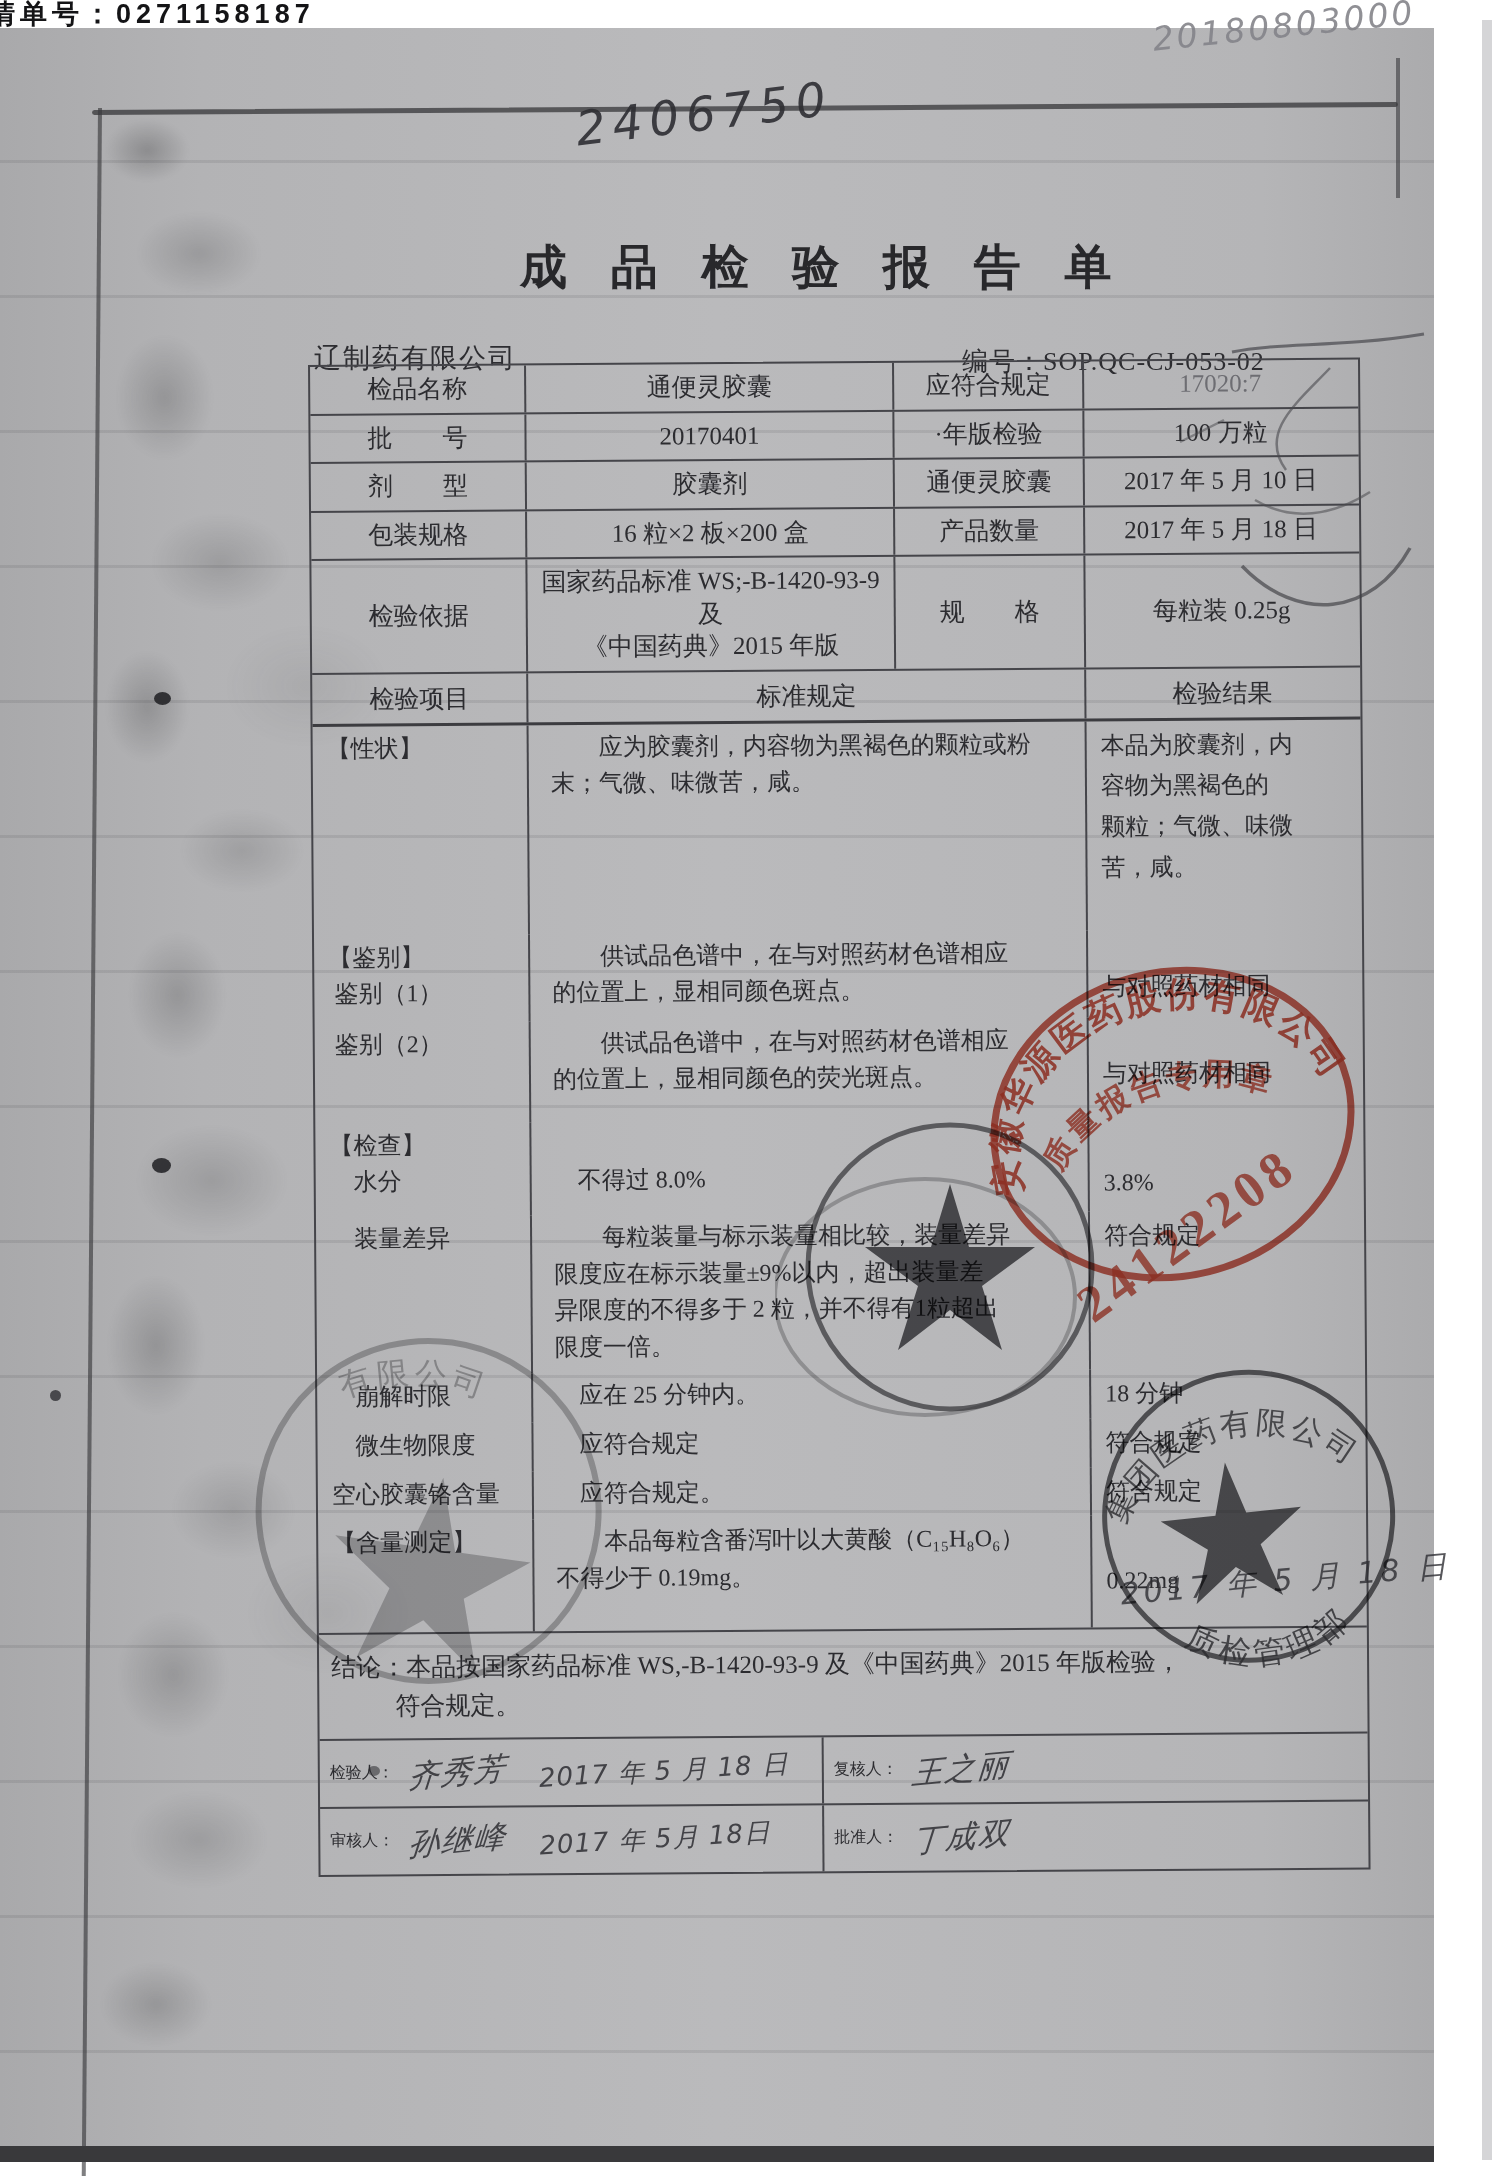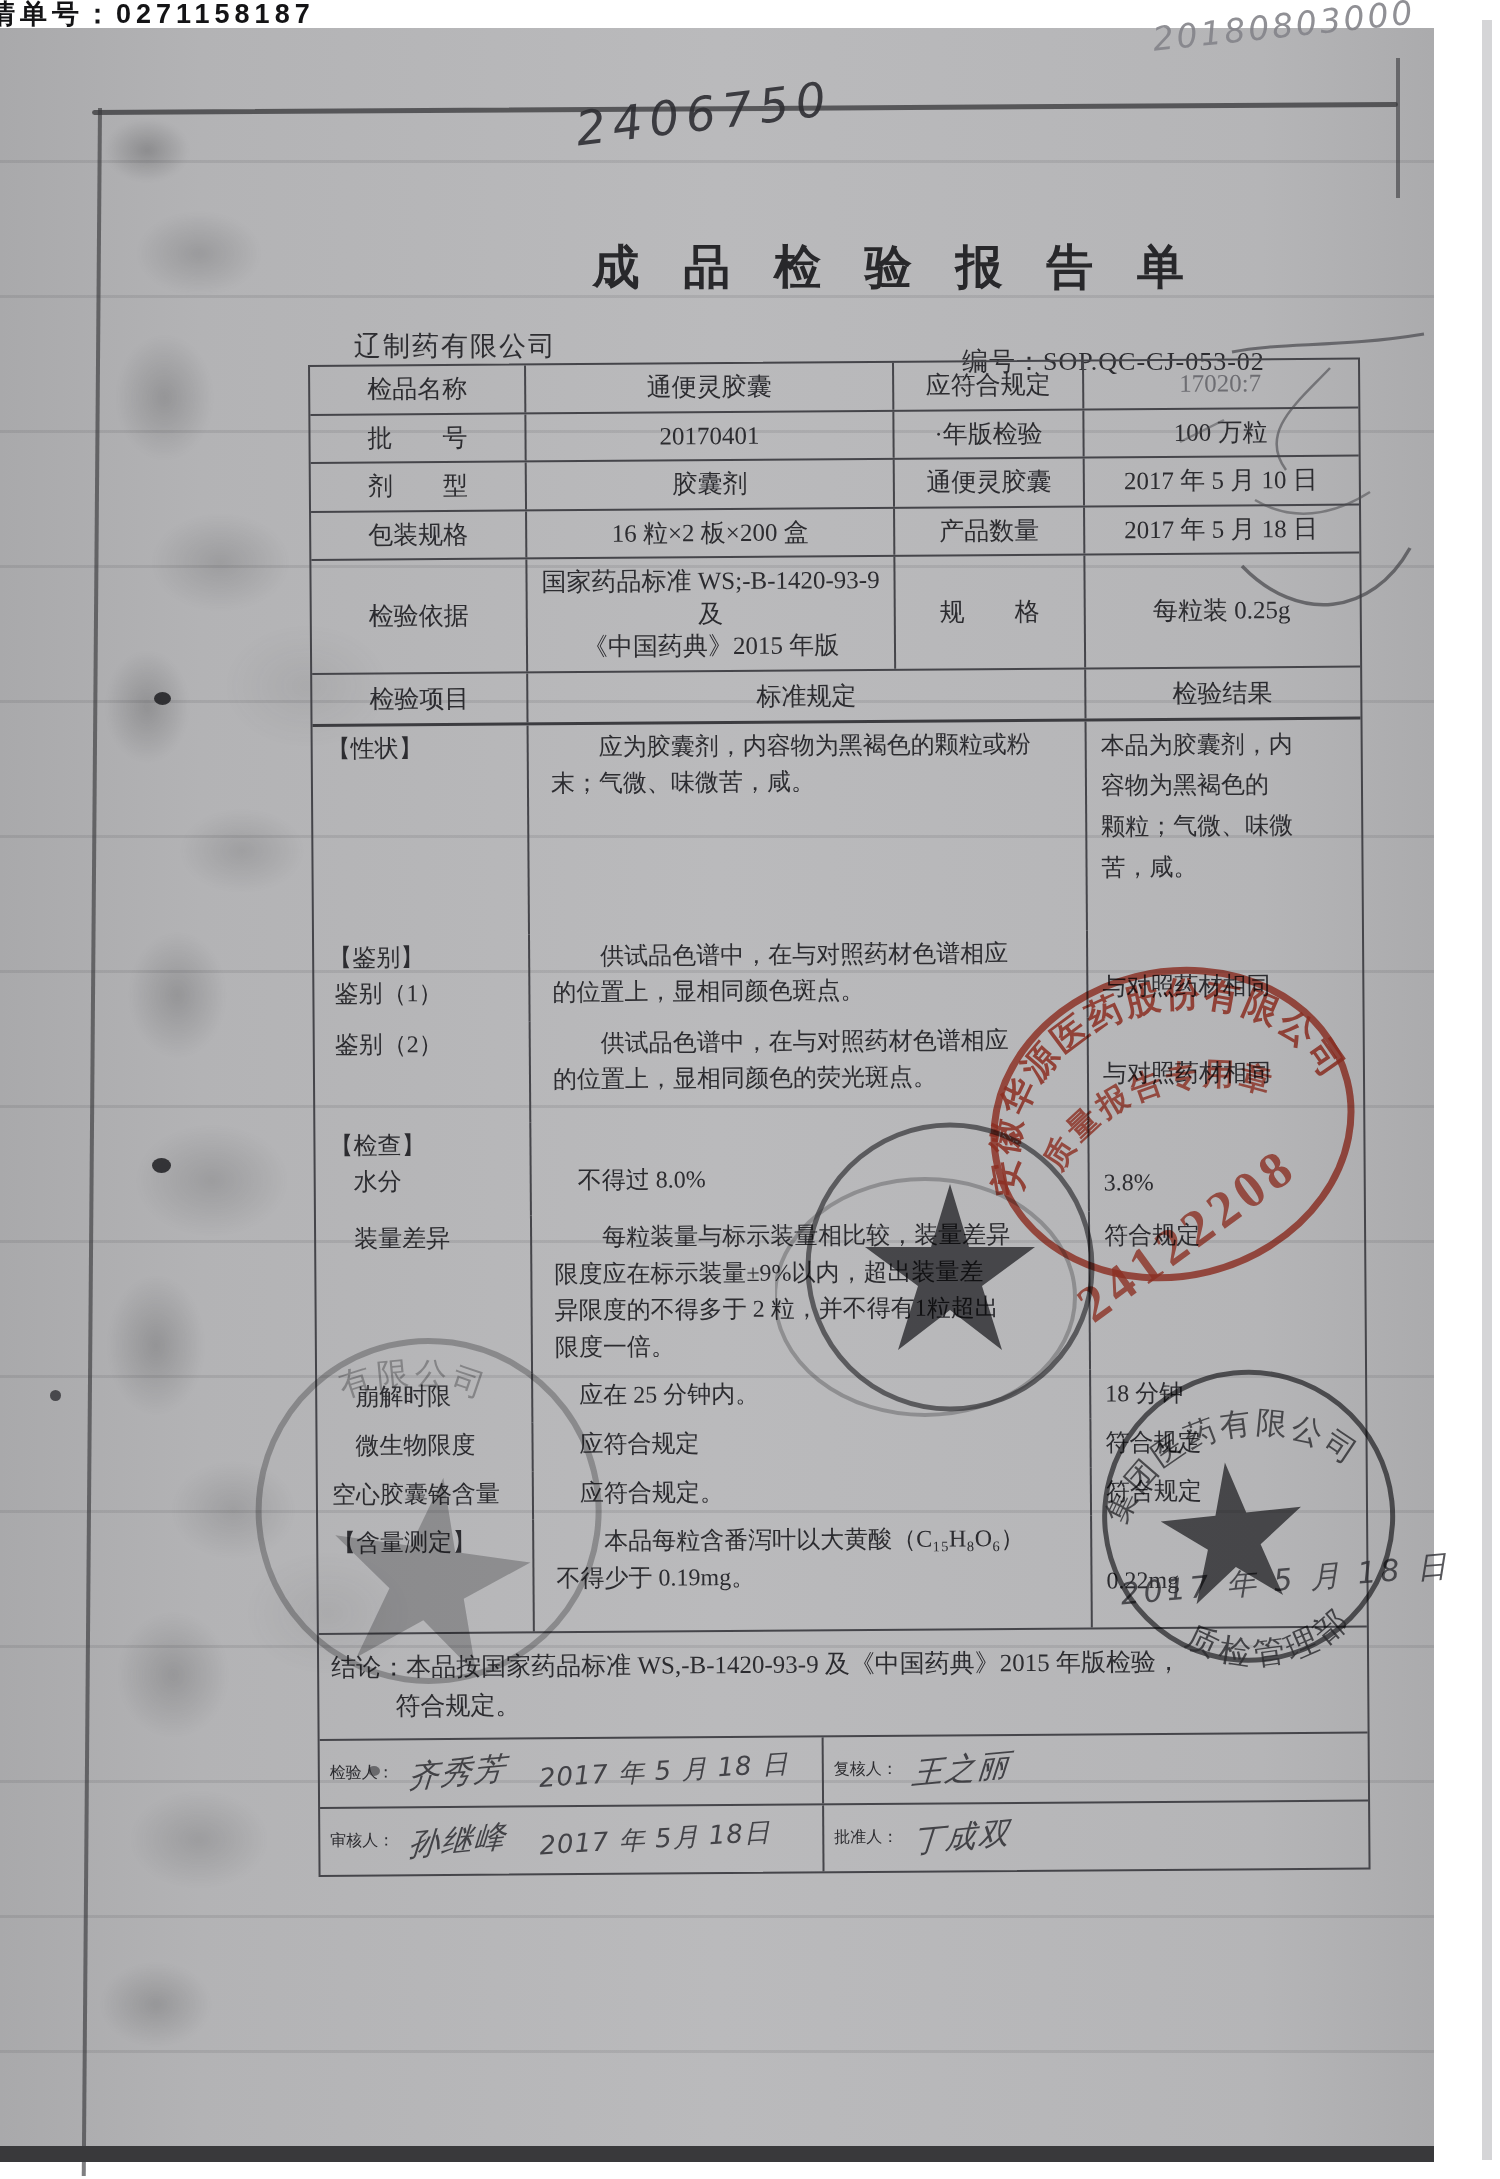--- a/index.html
+++ b/index.html
@@ -44,23 +44,23 @@
   .topbar{position:absolute;left:-12px;top:-4px;font-family:"Liberation Sans",sans-serif;
           font-weight:bold;font-size:27px;letter-spacing:5px;color:#141416;white-space:nowrap;}
   .corner-block{position:absolute;left:0;top:30px;width:28px;height:36px;background:#0c0c0d;}
   
   .hand{font-family:"DejaVu Sans",sans-serif;font-style:italic;color:#2e2e33;}
   .hw-num{position:absolute;left:575px;top:86px;font-size:47px;letter-spacing:7px;
           transform:rotate(-7deg);opacity:.9;}
   .hw-batch{position:absolute;left:1152px;top:6px;font-size:33px;letter-spacing:3px;
           transform:rotate(-6deg);color:#84848a;opacity:.9;}
   
-  .title{position:absolute;left:540px;top:236px;width:660px;text-align:right;
+  .title{position:absolute;left:520px;top:236px;width:660px;text-align:left;
          font-size:47px;font-weight:bold;letter-spacing:16px;color:#28282b;}
-  .company{position:absolute;left:314px;top:328px;font-size:27px;letter-spacing:2px;margin-left:40px;}
+  .company{position:absolute;left:314px;top:340px;font-size:27px;letter-spacing:2px;}
   .docno{position:absolute;left:962px;top:320px;font-size:26px;letter-spacing:1px;margin-top:24px;}
   
   .doc-table{position:absolute;left:308px;top:362px;width:1048px;
              transform:rotate(-.4deg);transform-origin:40% 0;
              border:2px solid #45454a;font-size:25px;color:#2c2c30;}
   .irow{display:grid;grid-template-columns:216px 368px 190px 272px;border-bottom:2px solid #45454a;}
   .irow>div{padding:7px 8px;display:flex;align-items:center;justify-content:center;text-align:center;
             border-right:2px solid #45454a;white-space:pre-wrap;line-height:1.3;}
   .irow>div:last-child{border-right:none;}
   .faint{color:#56565c;opacity:.75;}

